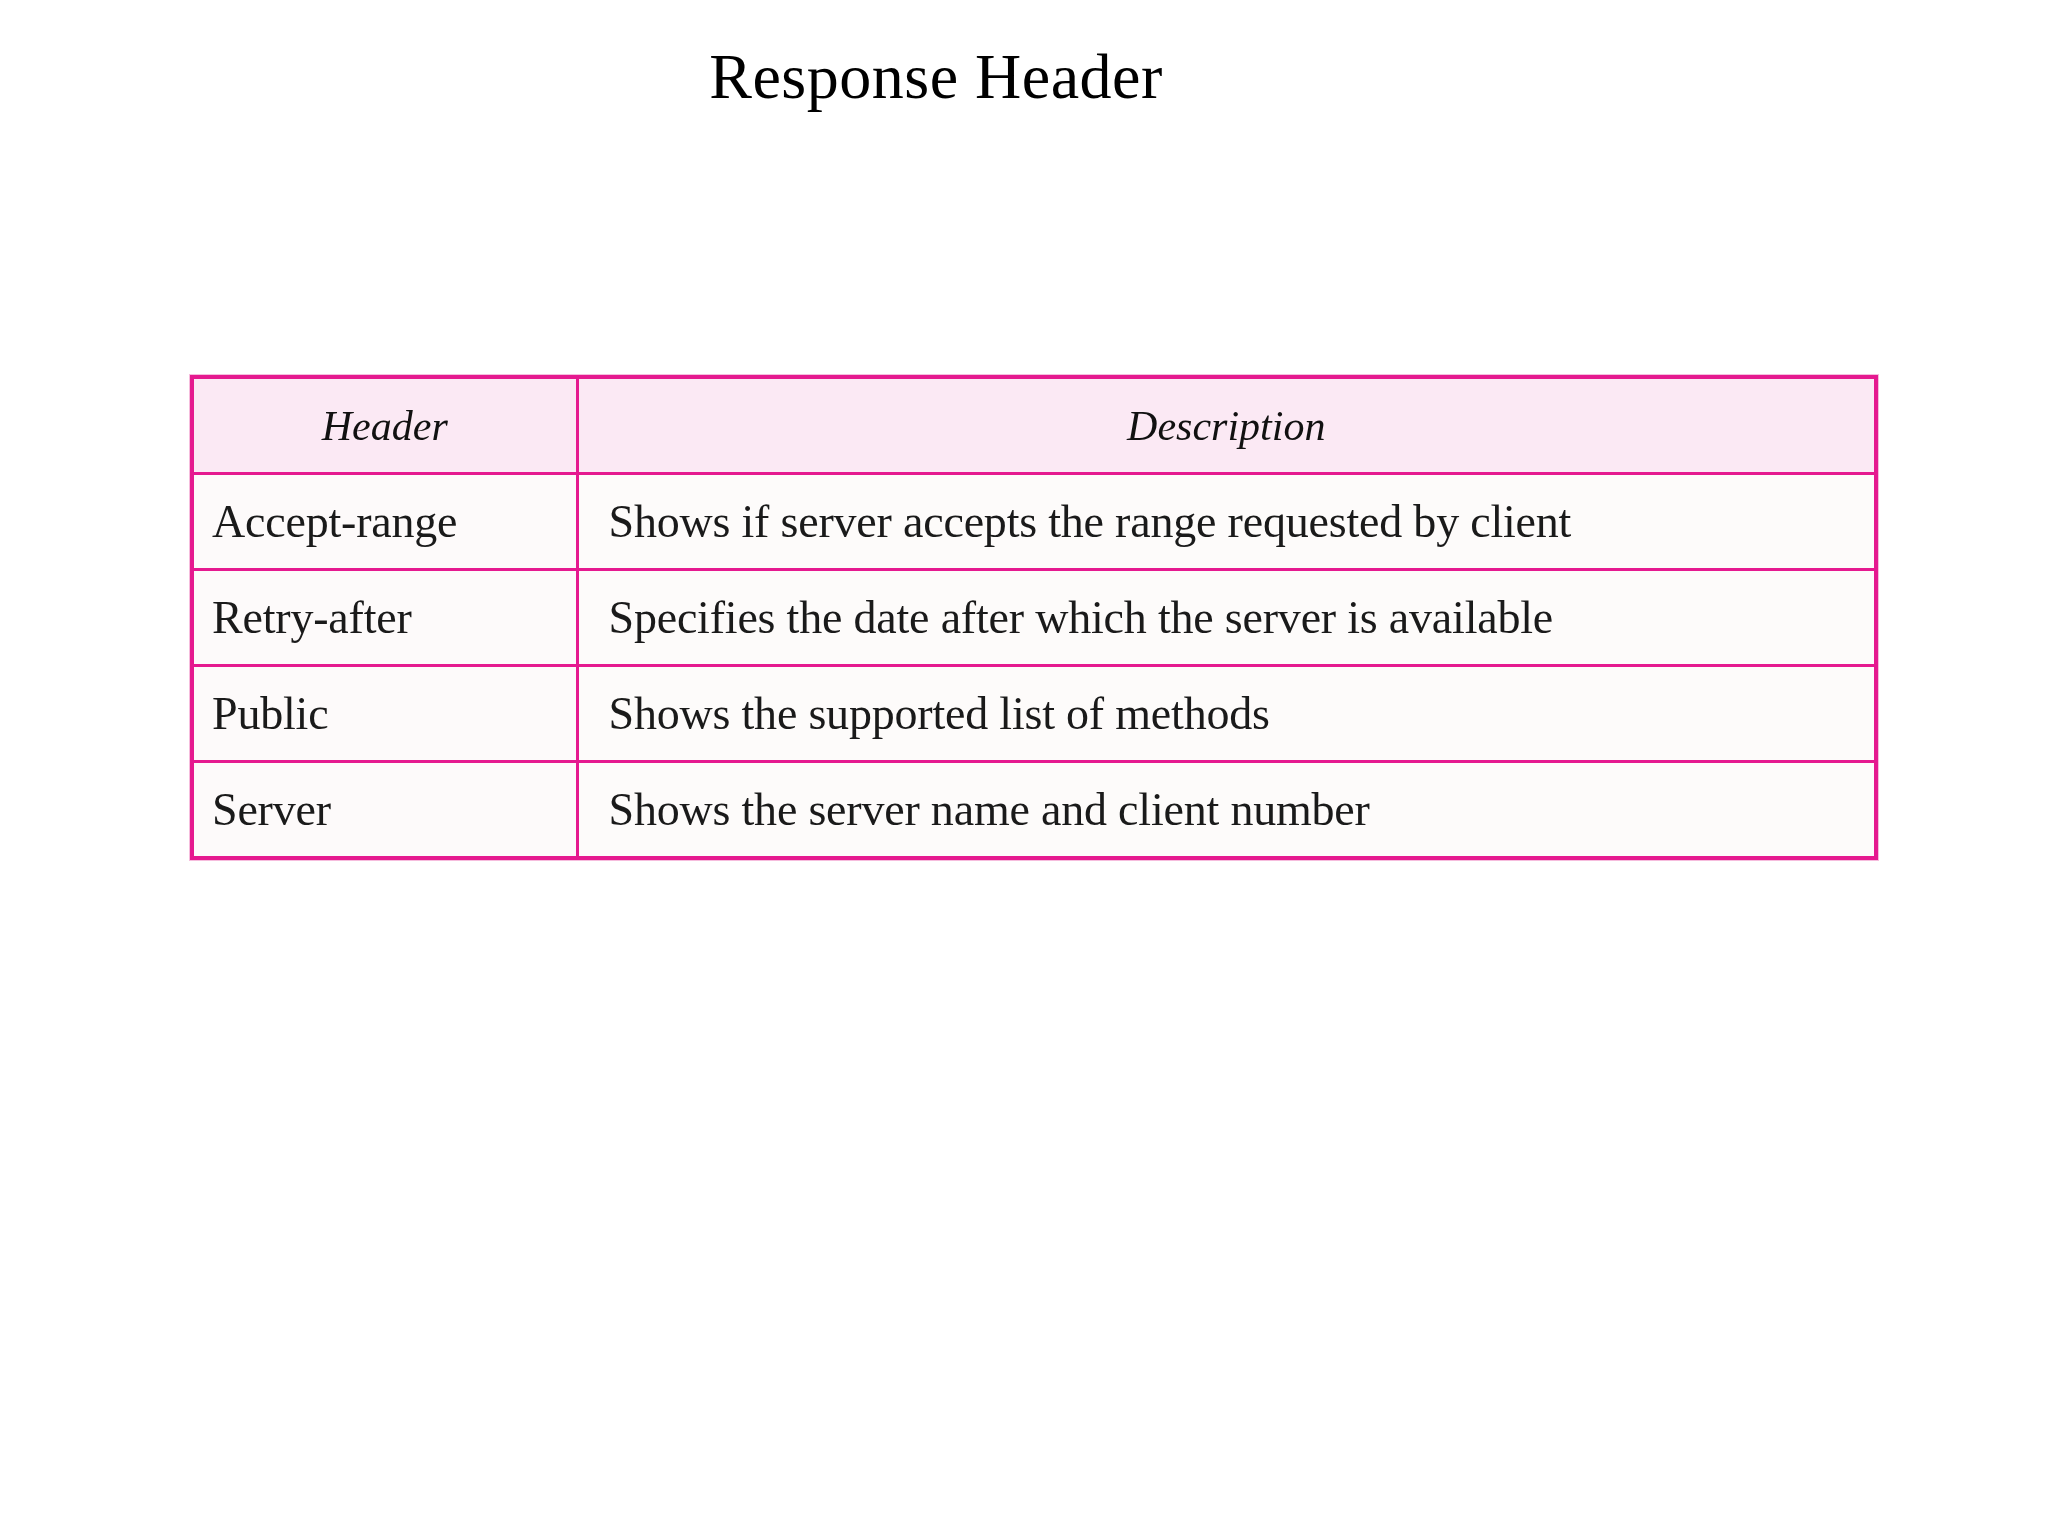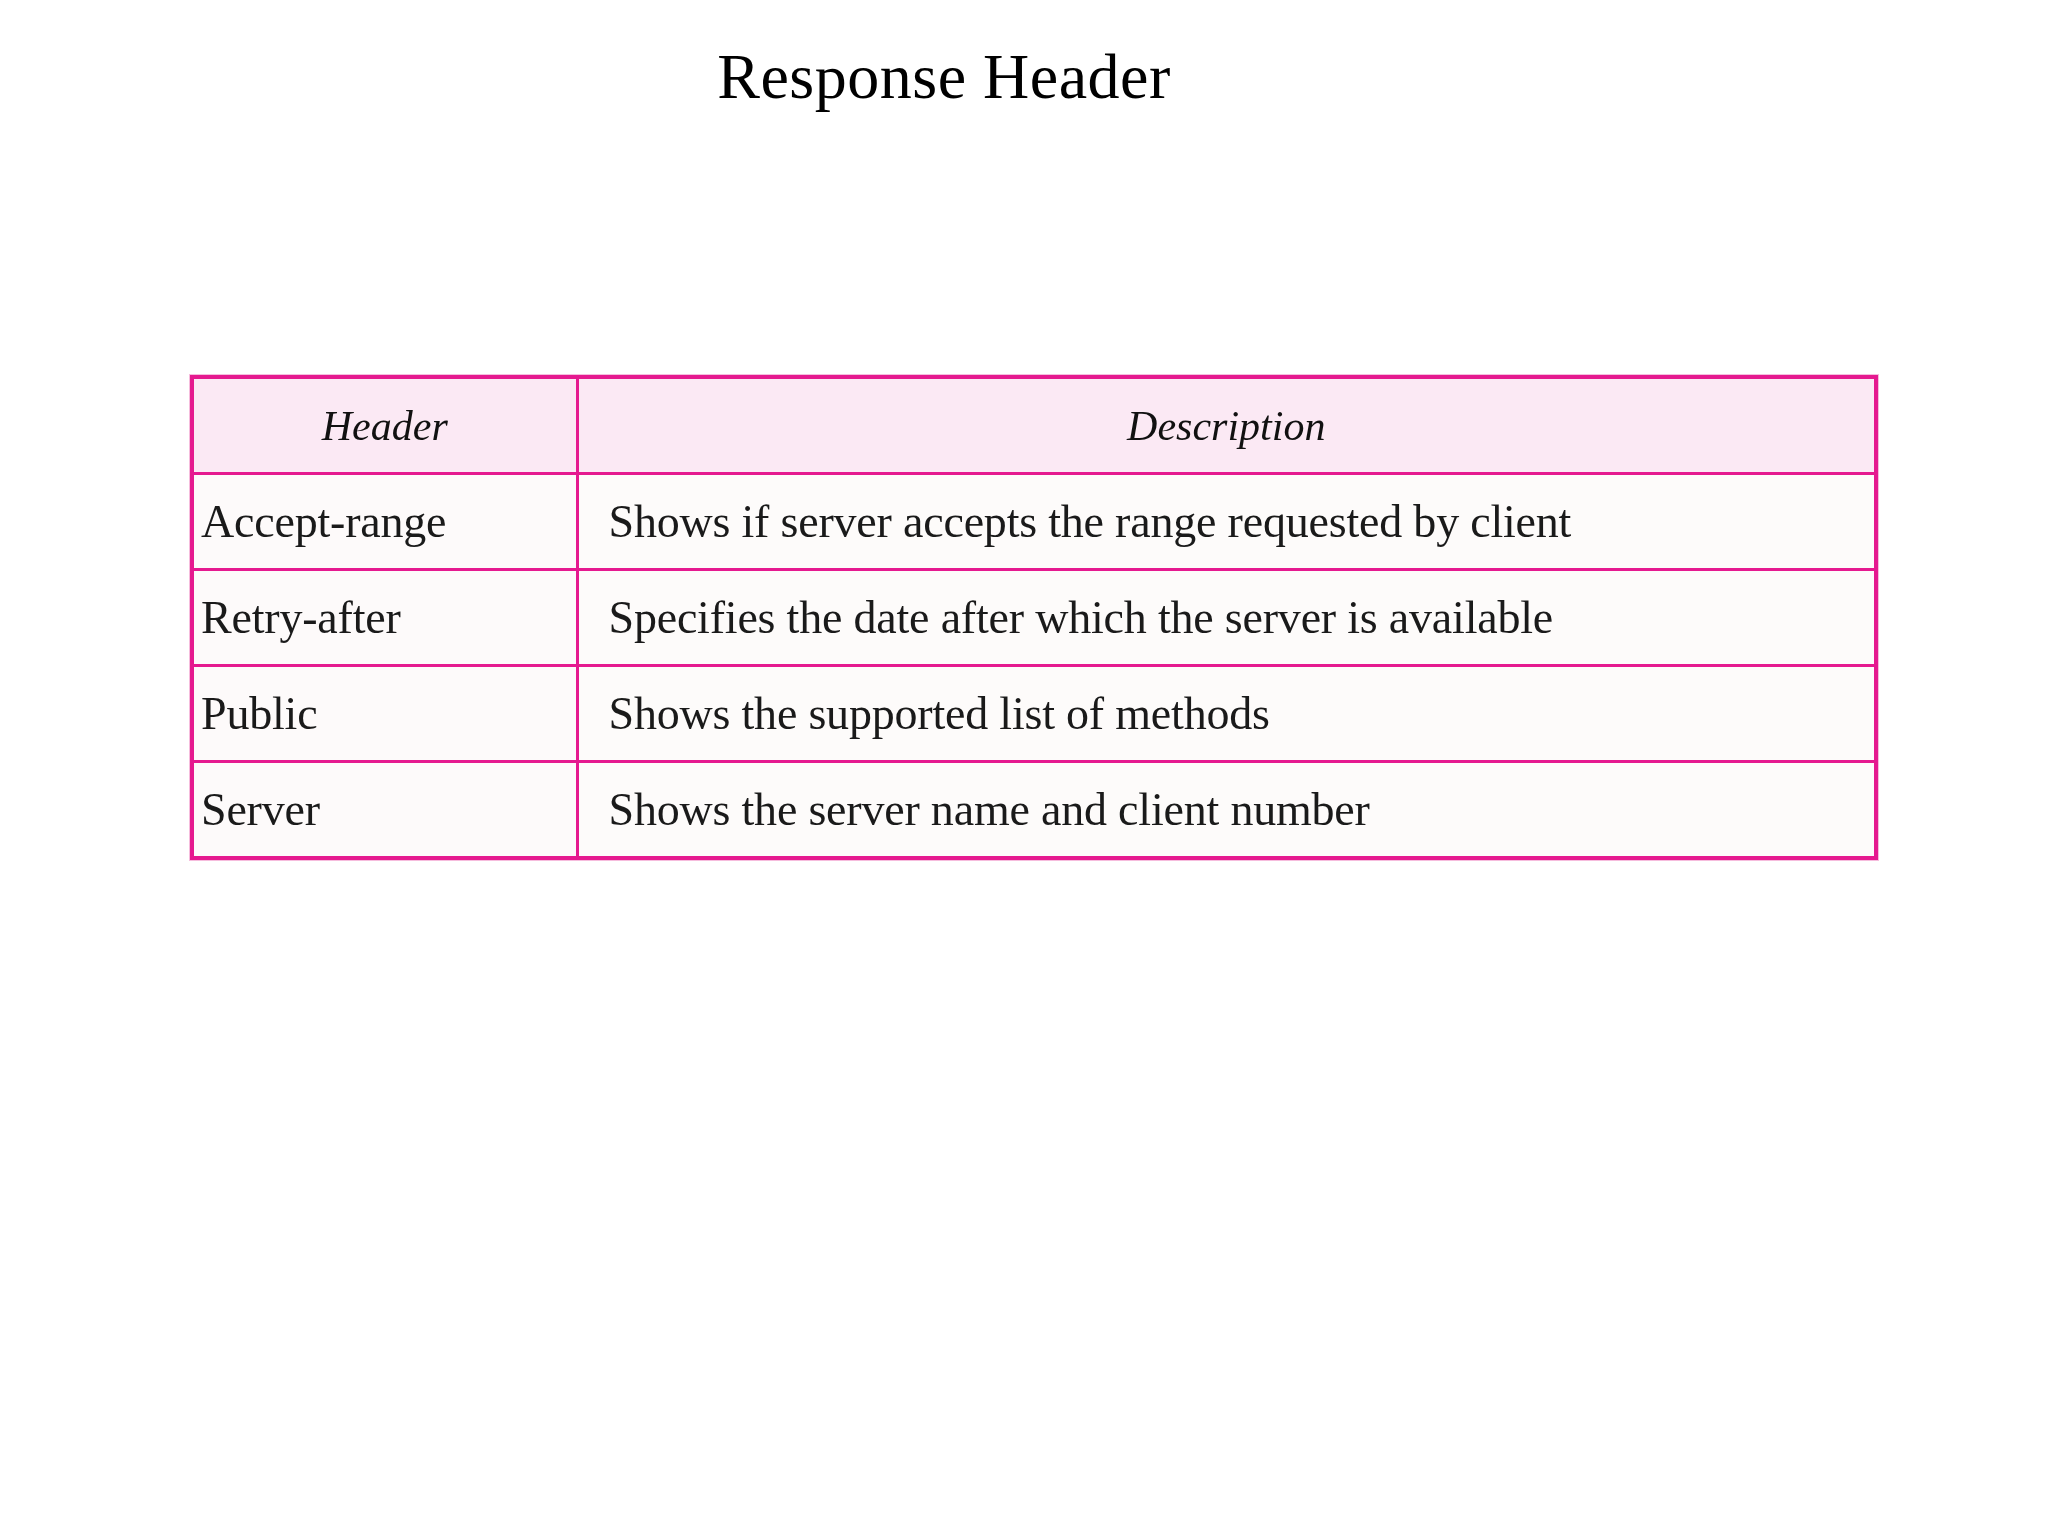--- a/index.html
+++ b/index.html
@@ -13,21 +13,21 @@
     background: #ffffff;
     font-family: "Liberation Serif", "DejaVu Serif", serif;
     overflow: hidden;
     position: relative;
   }
 
   
   .slide-title {
     position: absolute;
     top: 40px;
-    left: 8px;
+    left: 0;
     width: 1872px;
     text-align: center;
     font-family: "Liberation Serif", "DejaVu Serif", serif;
     font-size: 64px;
     font-weight: 400;
     color: #000000;
     letter-spacing: 0.5px;
     line-height: 1.15;
   }
 
@@ -86,21 +86,21 @@
   }
   tbody tr.data-row td.cell-header {
     background: #fdfafa;
   }
   tbody tr.data-row td.cell-desc {
     background: #fdfbfa;
     margin-left: 16px;
   }
   .cellinner {
     display: block;
-    padding: 0 14px 0 7px;
+    padding: 0 14px 0 18px;
     white-space: nowrap;
     overflow: hidden;
   }
   td.cell-desc .cellinner {
     padding-left: 30px;
   }
 </style>
 </head>
 <body>
 

